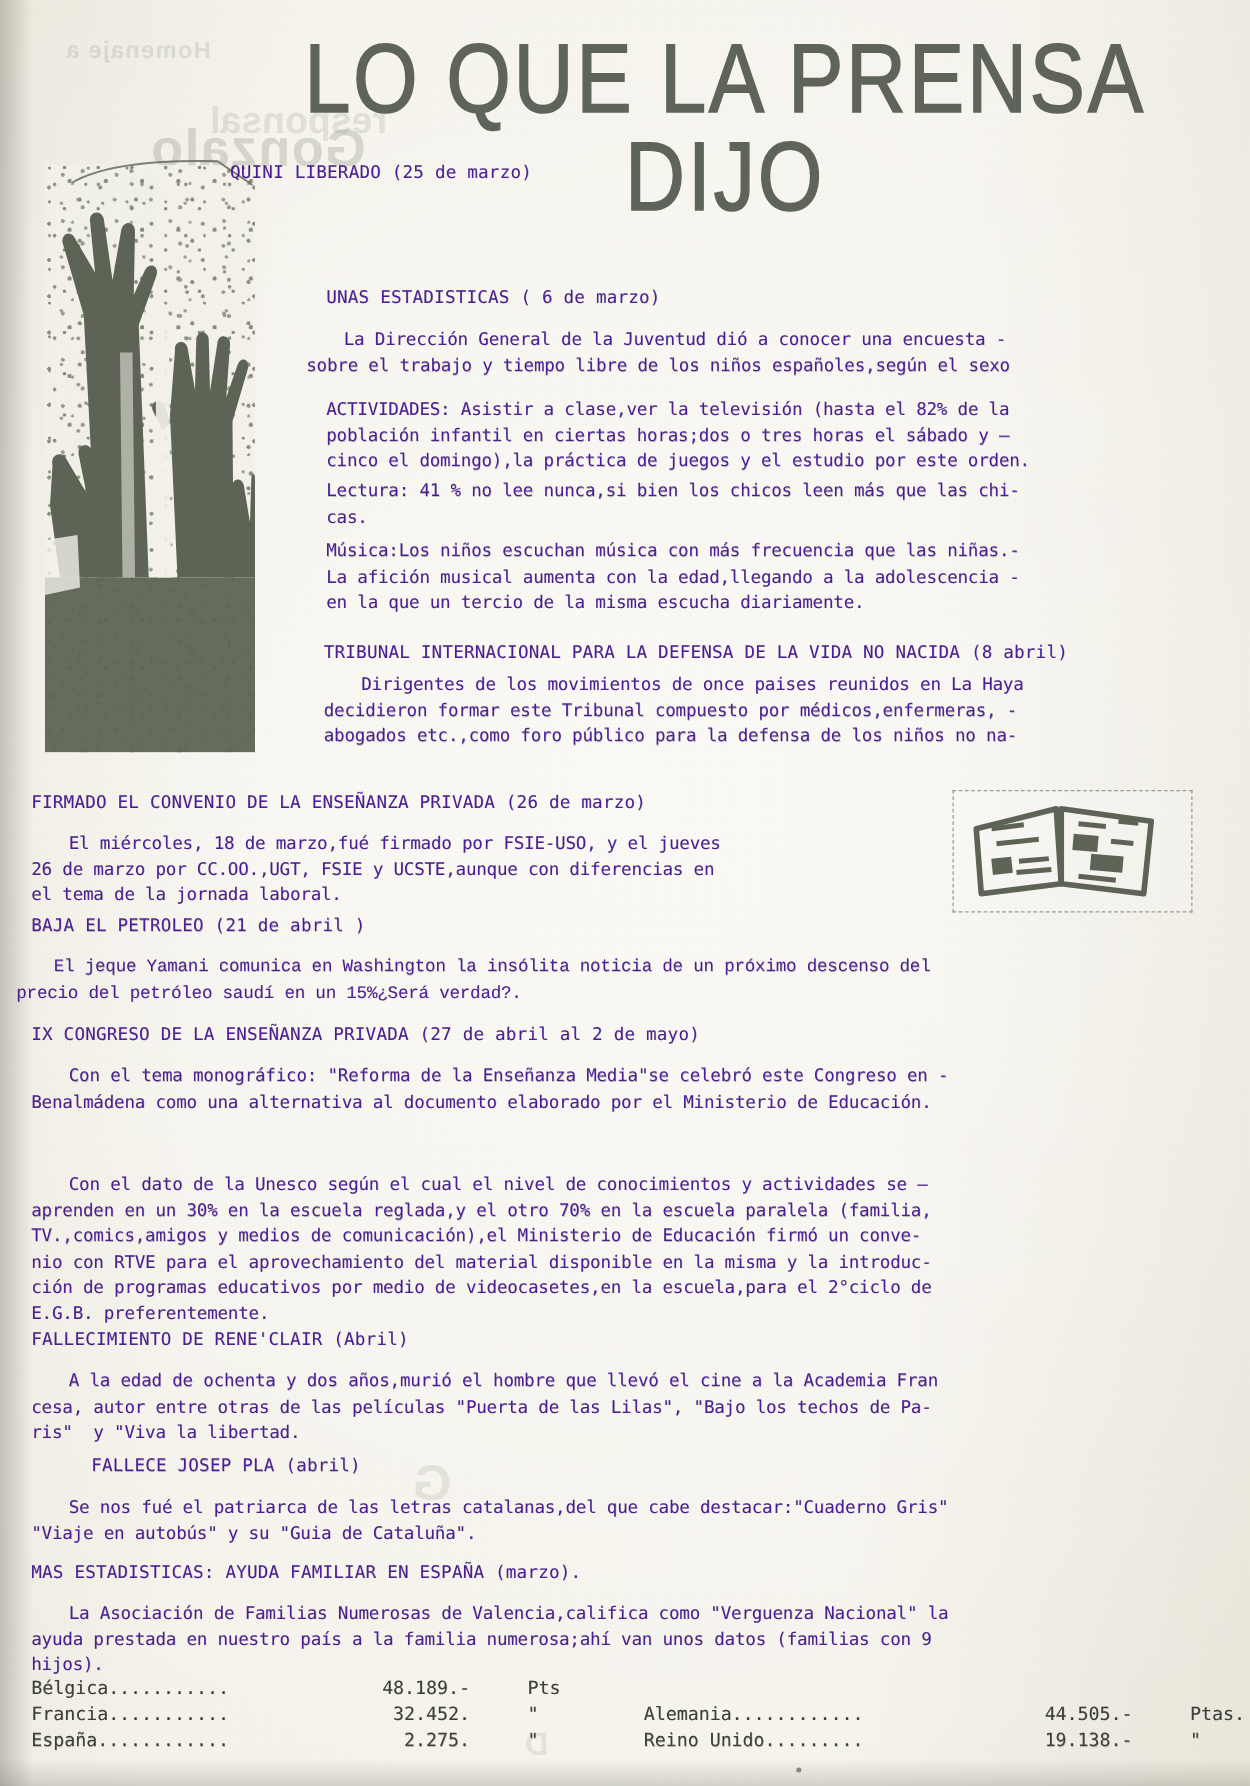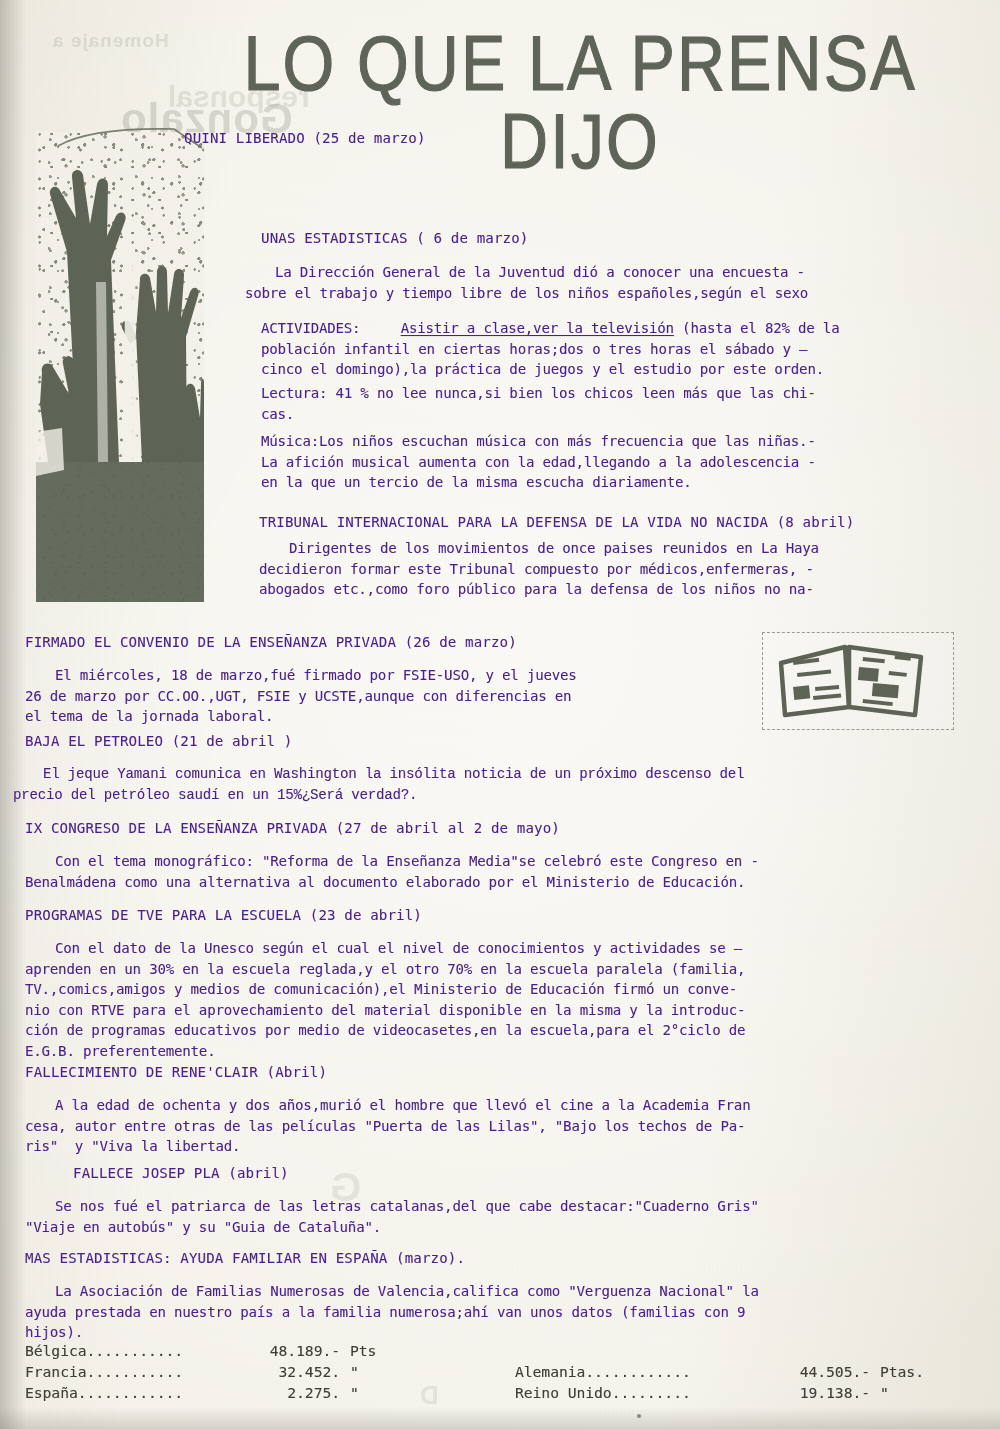--- a/index.html
+++ b/index.html
@@ -74,21 +74,21 @@
     position:absolute;
     font-family:"DejaVu Sans Mono","Liberation Mono",monospace;
     font-size:14px;
     line-height:20.5px;
     color:#4c1d95;
     white-space:pre-wrap;
     letter-spacing:-0.15px;
     text-shadow:0.35px 0.25px 0 rgba(60,63,54,.30);
   }
   .hd{ letter-spacing:0.2px; }
-  .u{ text-decoration:underline; text-underline-offset:2px;margin-left:32px; }
+  .u{ text-underline-offset:2px; }
 
   
   #hands-illustration{
     position:absolute;left:36px;top:132px;width:168px;height:470px;
     overflow:hidden;
   }
   #hands-illustration .speckle{
     position:absolute;inset:0;
     background-color:#f3f1e9;
     background-image:
@@ -128,21 +128,21 @@
     position:absolute;left:25px;top:1340px;width:950px;
     font-family:"DejaVu Sans Mono","Liberation Mono",monospace;
     font-size:14.6px;
     line-height:21px;
     color:#3c3f36;
     text-shadow:0.35px 0.25px 0 rgba(60,63,54,.30);
   }
   #stats-table .cols{display:flex;}
   #stats-table .col{flex:0 0 auto;}
   #stats-table .col.left{width:490px;}
-  #stats-table .row{display:flex;white-space:pre;}
+  #stats-table .row{display:flex;white-space:pre;gap:36px;}
   #stats-table .country{display:inline-block;}
   #stats-table .amount{display:inline-block;text-align:right;}
   #stats-table .unit{display:inline-block;padding-left:10px;}
   #stats-table .col.left .country{width:215px;}
   #stats-table .col.left .amount{width:100px;}
   #stats-table .col.right .country{width:245px;}
   #stats-table .col.right .amount{width:110px;}
   .stray-dot{position:absolute;left:637px;top:1414px;width:4px;height:4px;background:#5b5f53;border-radius:50%;opacity:.7;}
 </style>
 </head>
@@ -248,21 +248,20 @@
 el tema de la jornada laboral.</div>
 
     <div class="tp hd" style="left:25px;top:731px;">BAJA EL PETROLEO (21 de abril )</div>
     <div class="tp" style="left:13px;top:764px;text-indent:30px;font-family:Liberation Mono, monospace;">El jeque Yamani comunica en Washington la insólita noticia de un próximo descenso del
 precio del petróleo saudí en un 15%¿Será verdad?.</div>
 
     <div class="tp hd" style="left:25px;top:818px;">IX CONGRESO DE LA ENSEÑANZA PRIVADA (27 de abril al 2 de mayo)</div>
     <div class="tp" style="left:25px;top:851px;text-indent:30px;">Con el tema monográfico: "Reforma de la Enseñanza Media"se celebró este Congreso en -
 Benalmádena como una alternativa al documento elaborado por el Ministerio de Educación.</div>
 
-    <div class="tp hd" style="left:25px;top:905px;">PROGRAMAS DE TVE PARA LA ESCUELA (23 de abril)</div>
     <div class="tp" style="left:25px;top:938px;text-indent:30px;">Con el dato de la Unesco según el cual el nivel de conocimientos y actividades se —
 aprenden en un 30% en la escuela reglada,y el otro 70% en la escuela paralela (familia,
 TV.,comics,amigos y medios de comunicación),el Ministerio de Educación firmó un conve-
 nio con RTVE para el aprovechamiento del material disponible en la misma y la introduc-
 ción de programas educativos por medio de videocasetes,en la escuela,para el 2°ciclo de
 E.G.B. preferentemente.</div>
 
     <div class="tp hd" style="left:25px;top:1062px;">FALLECIMIENTO DE RENE'CLAIR (Abril)</div>
     <div class="tp" style="left:25px;top:1095px;text-indent:30px;">A la edad de ochenta y dos años,murió el hombre que llevó el cine a la Academia Fran
 cesa, autor entre otras de las películas "Puerta de las Lilas", "Bajo los techos de Pa-

